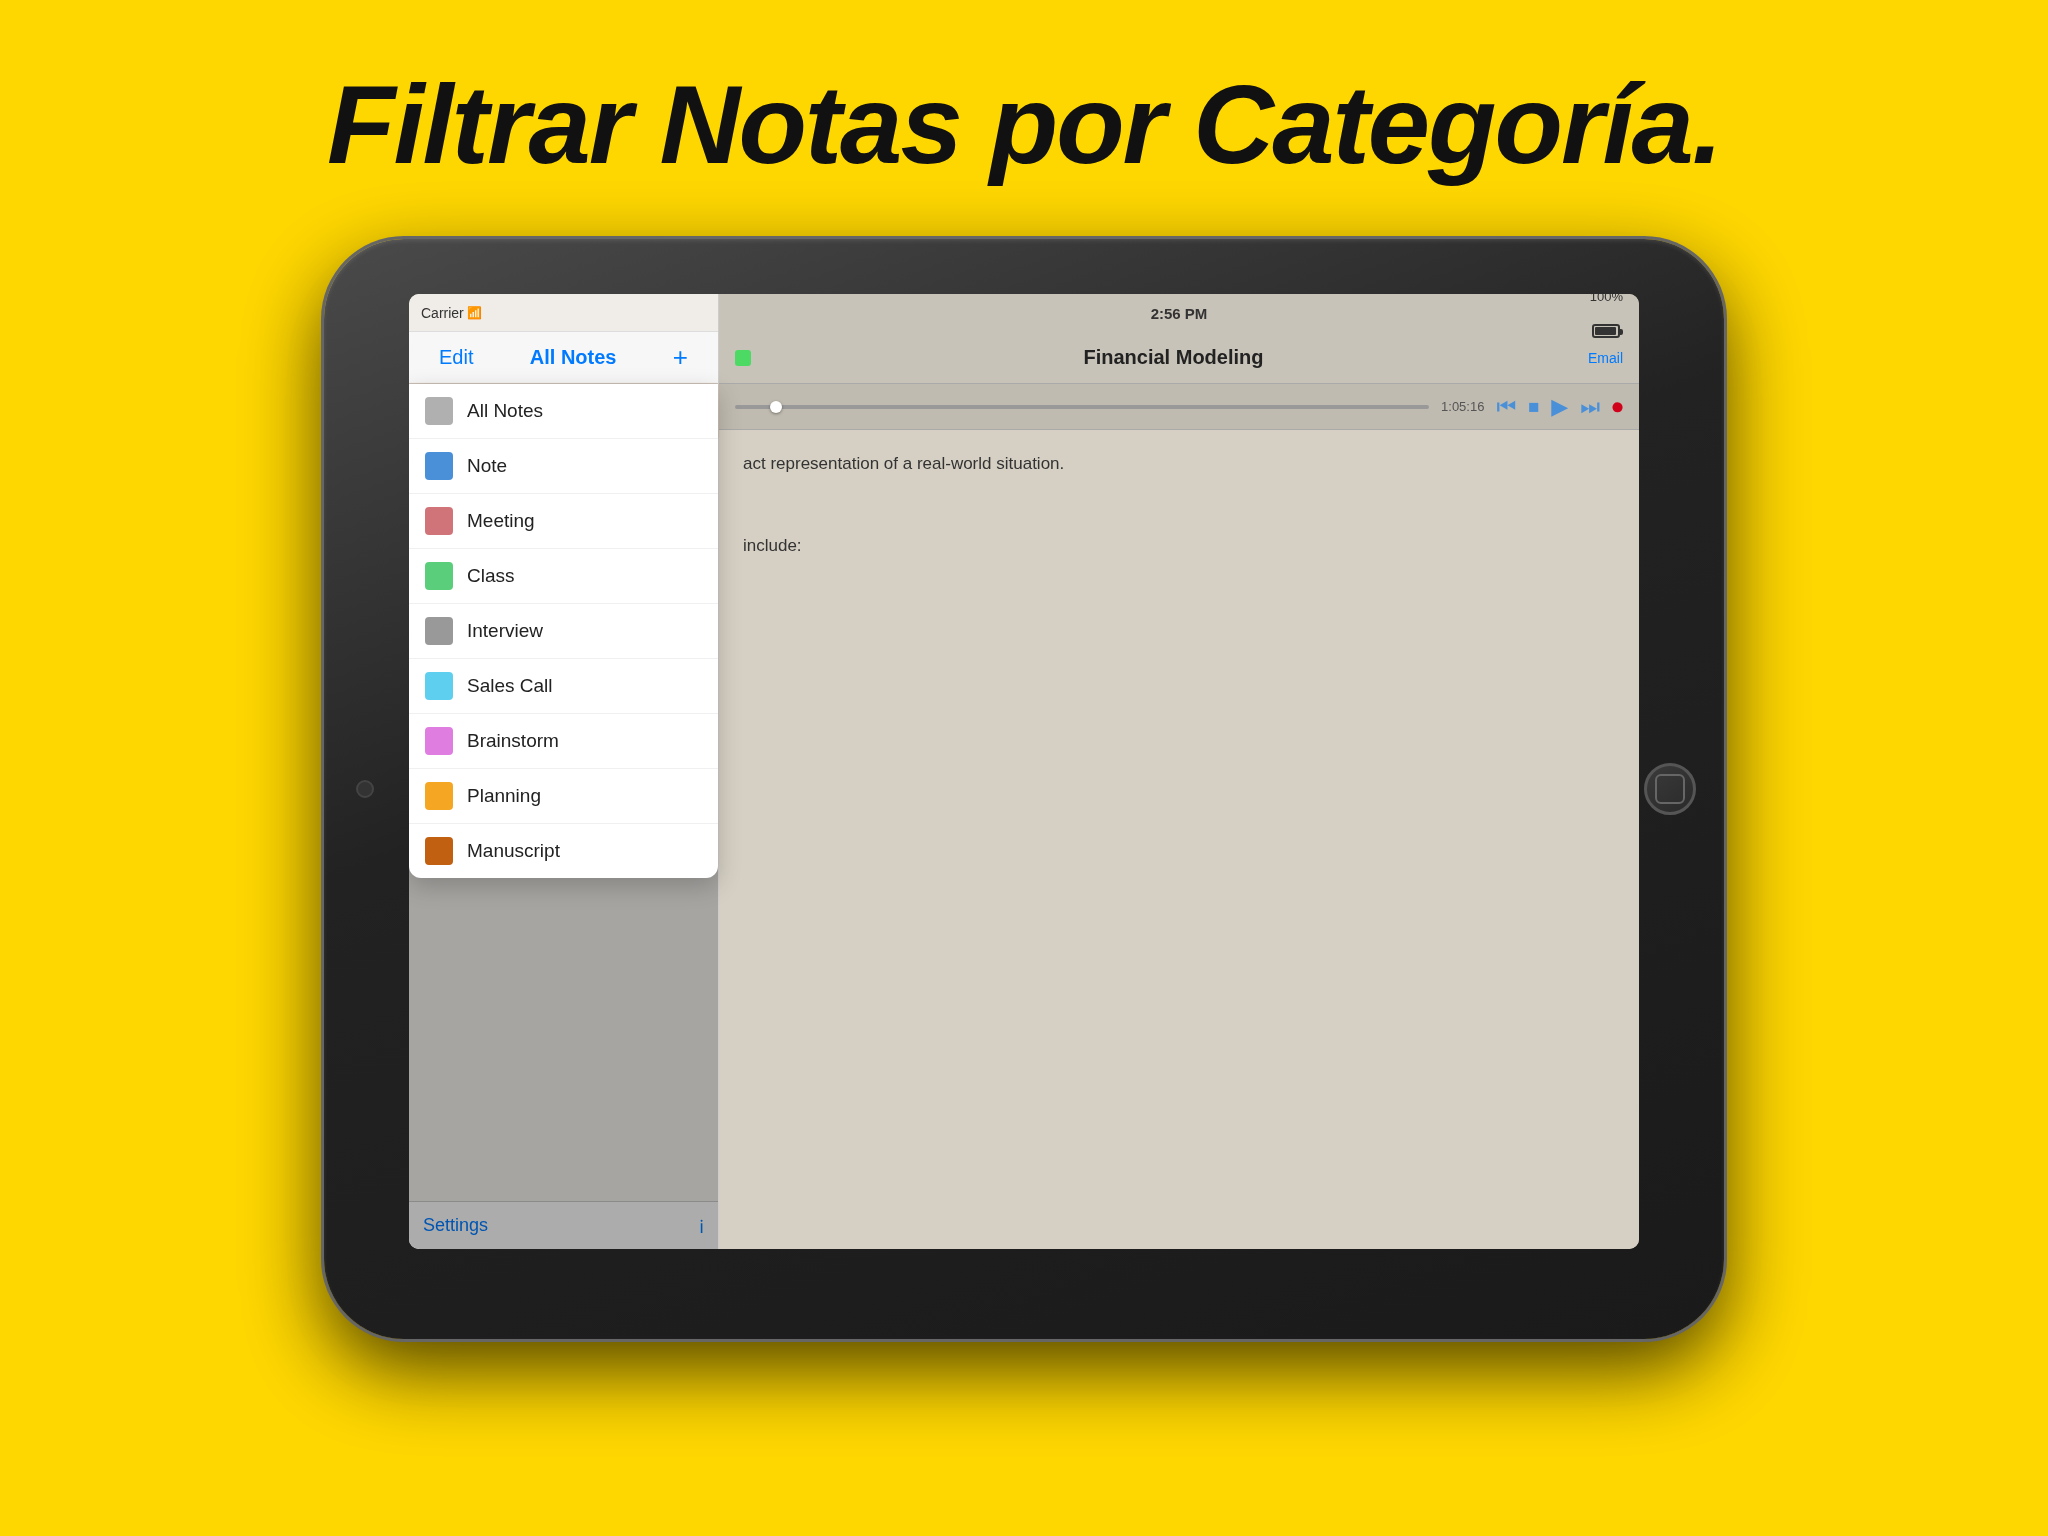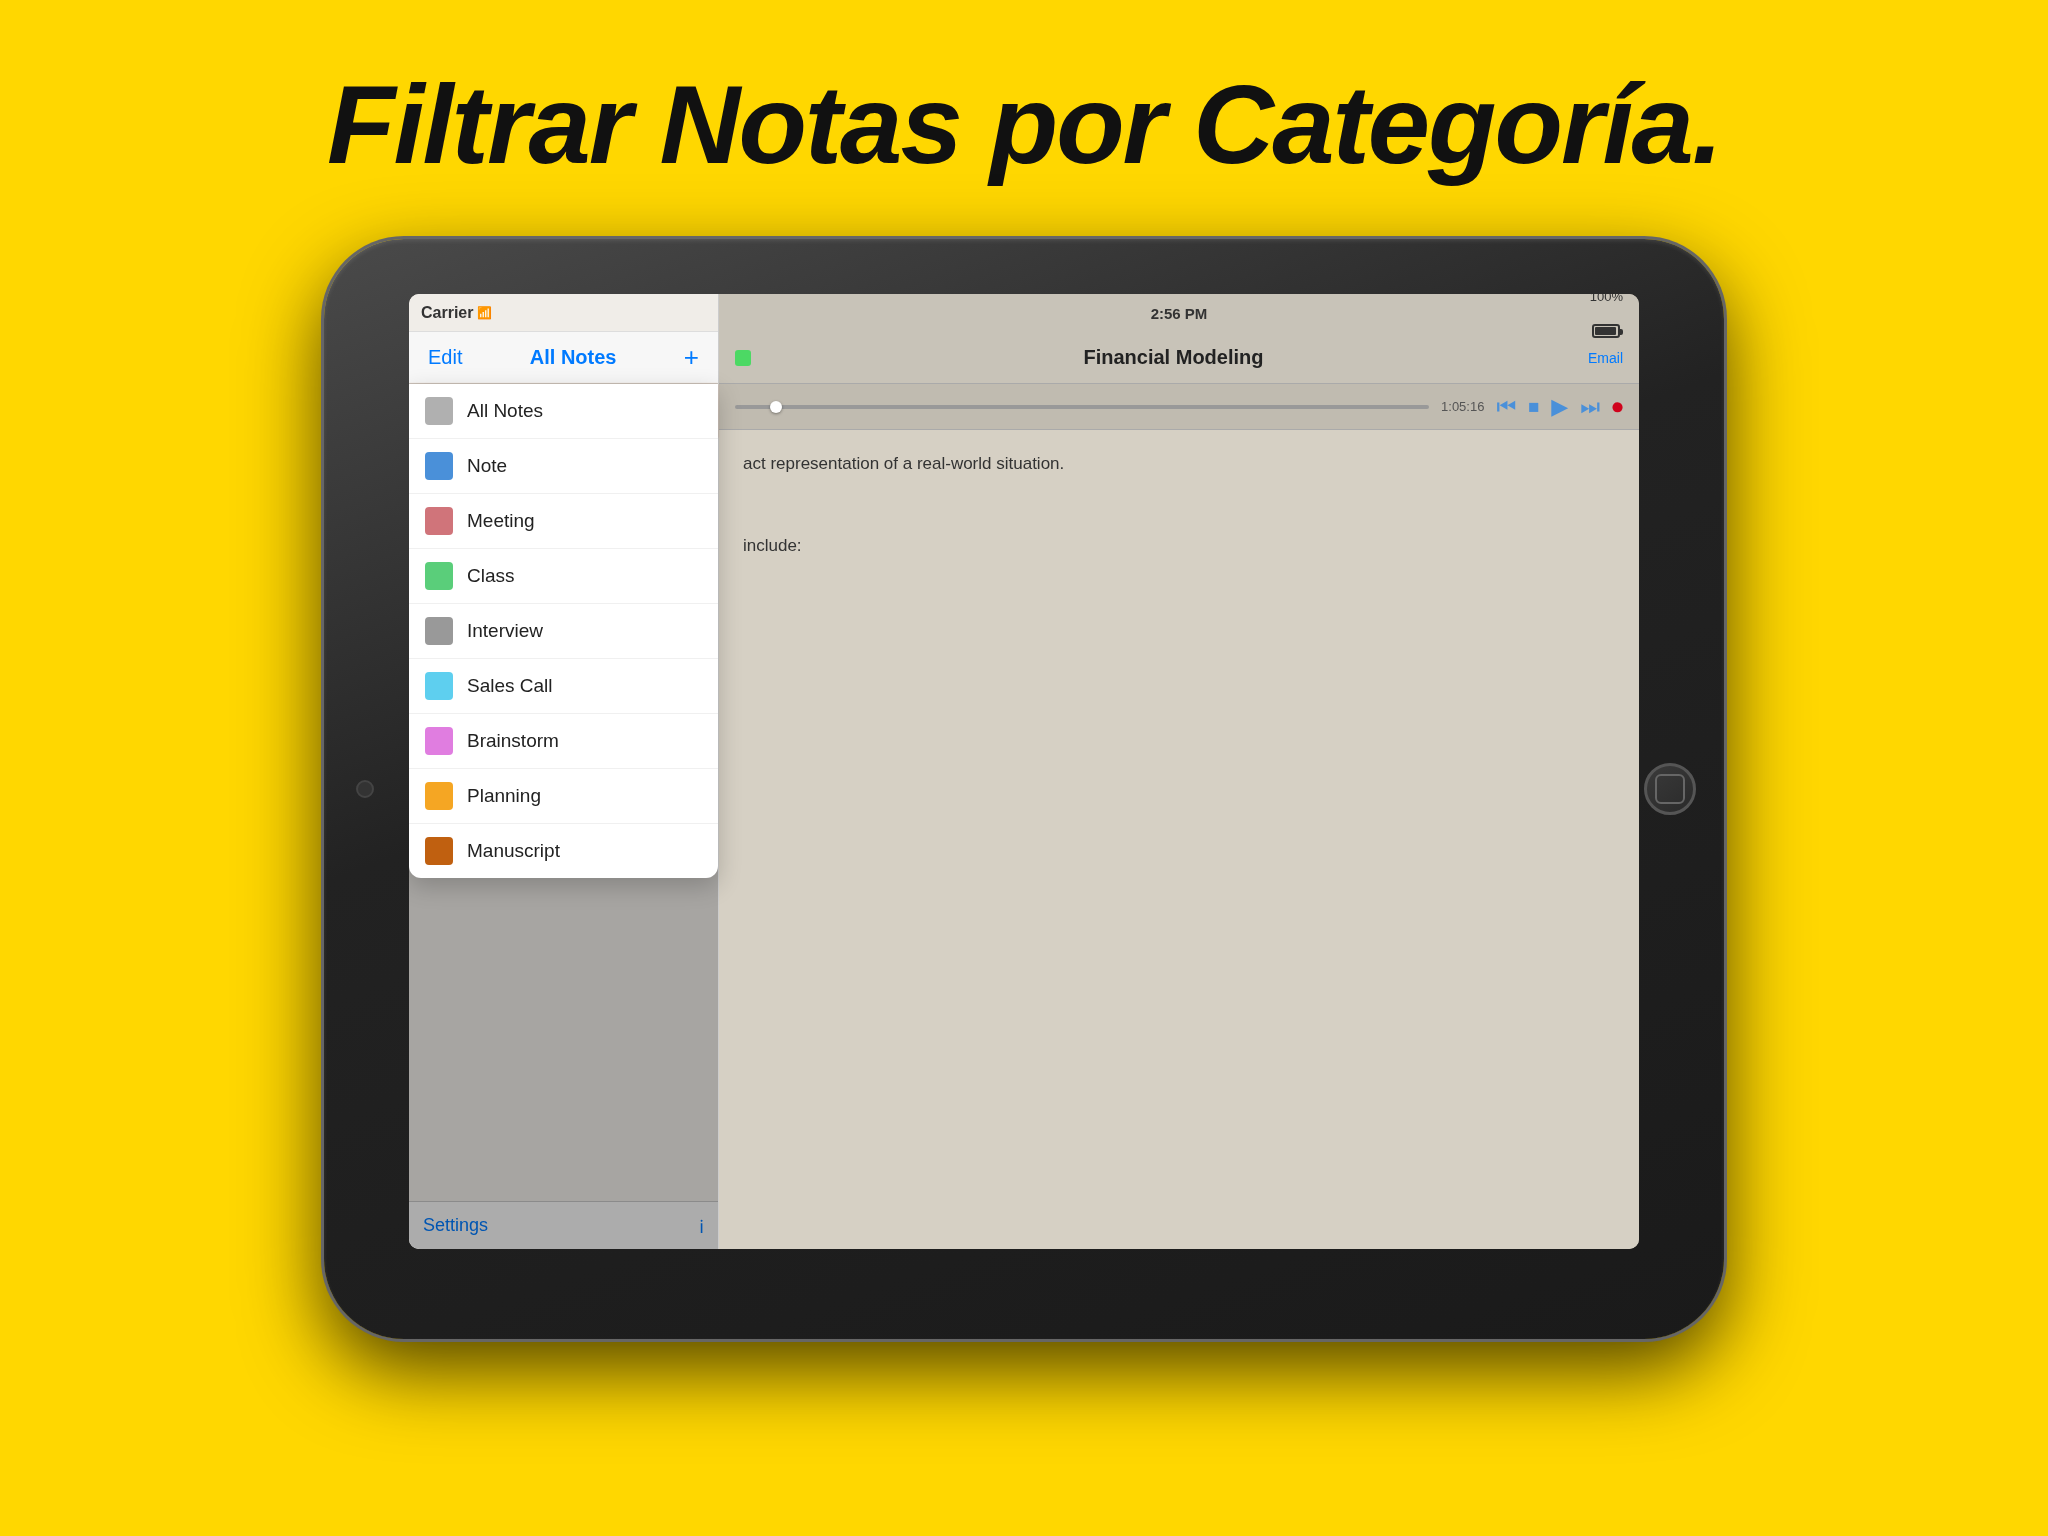--- a/index.html
+++ b/index.html
@@ -110,37 +110,37 @@
       display: flex;
       align-items: center;
       padding: 0 12px;
       font-size: 15px;
       color: #333;
       border-bottom: 1px solid #ddd;
       flex-shrink: 0;
     }
 
     .status-carrier {
-      font-size: 16px;
-      font-weight: 700;
+      font-size: 14px;
+      font-weight: 400;
     }
 
     .wifi-icon {
       margin-left: 4px;
       font-size: 12px;
     }
 
     
     .nav-bar-left {
       height: 52px;
       background: #f7f7f7;
       border-bottom: 1px solid #c8c8c8;
       display: flex;
       align-items: center;
-      padding: 0 19px;
+      padding: 0 30px;
       flex-shrink: 0;
     }
 
     .nav-edit-btn {
       color: #007AFF;
       font-size: 20px;
       font-weight: 400;
     }
 
     .nav-title {

